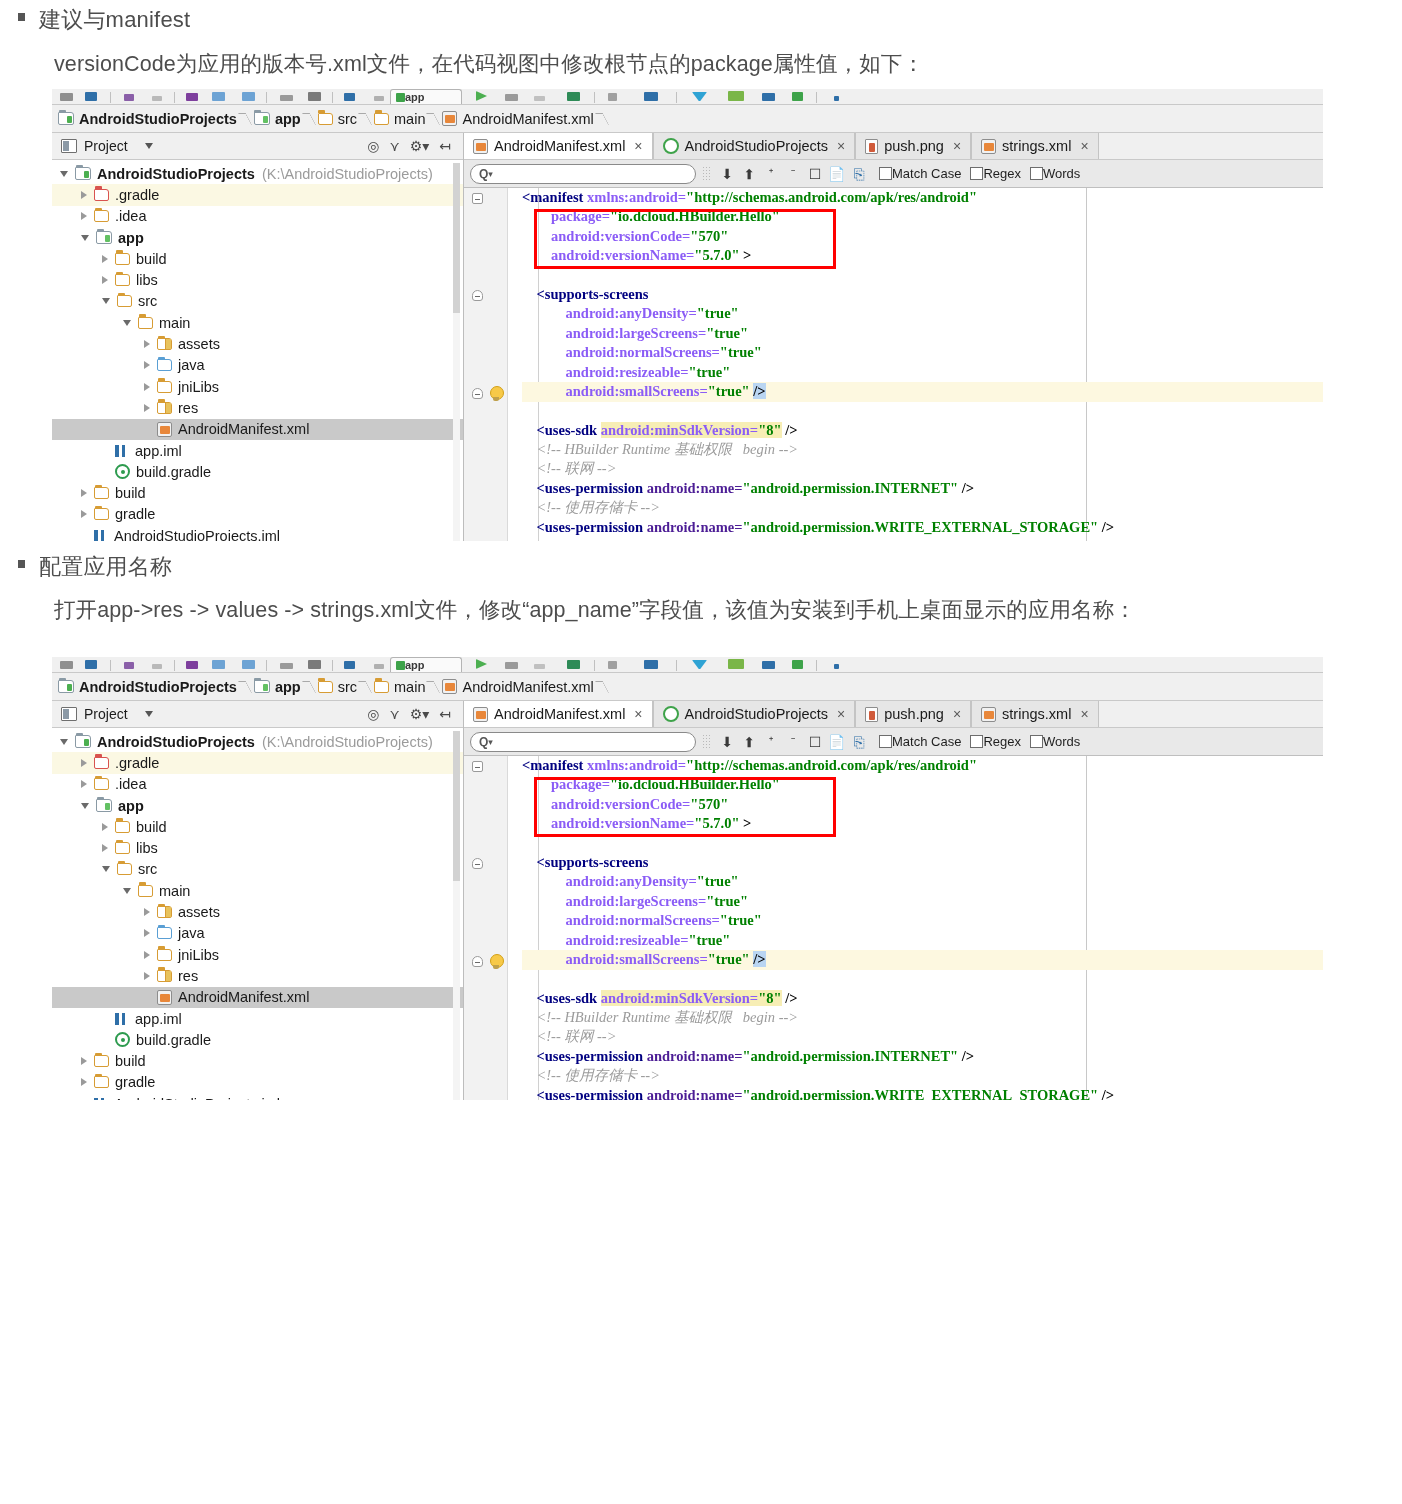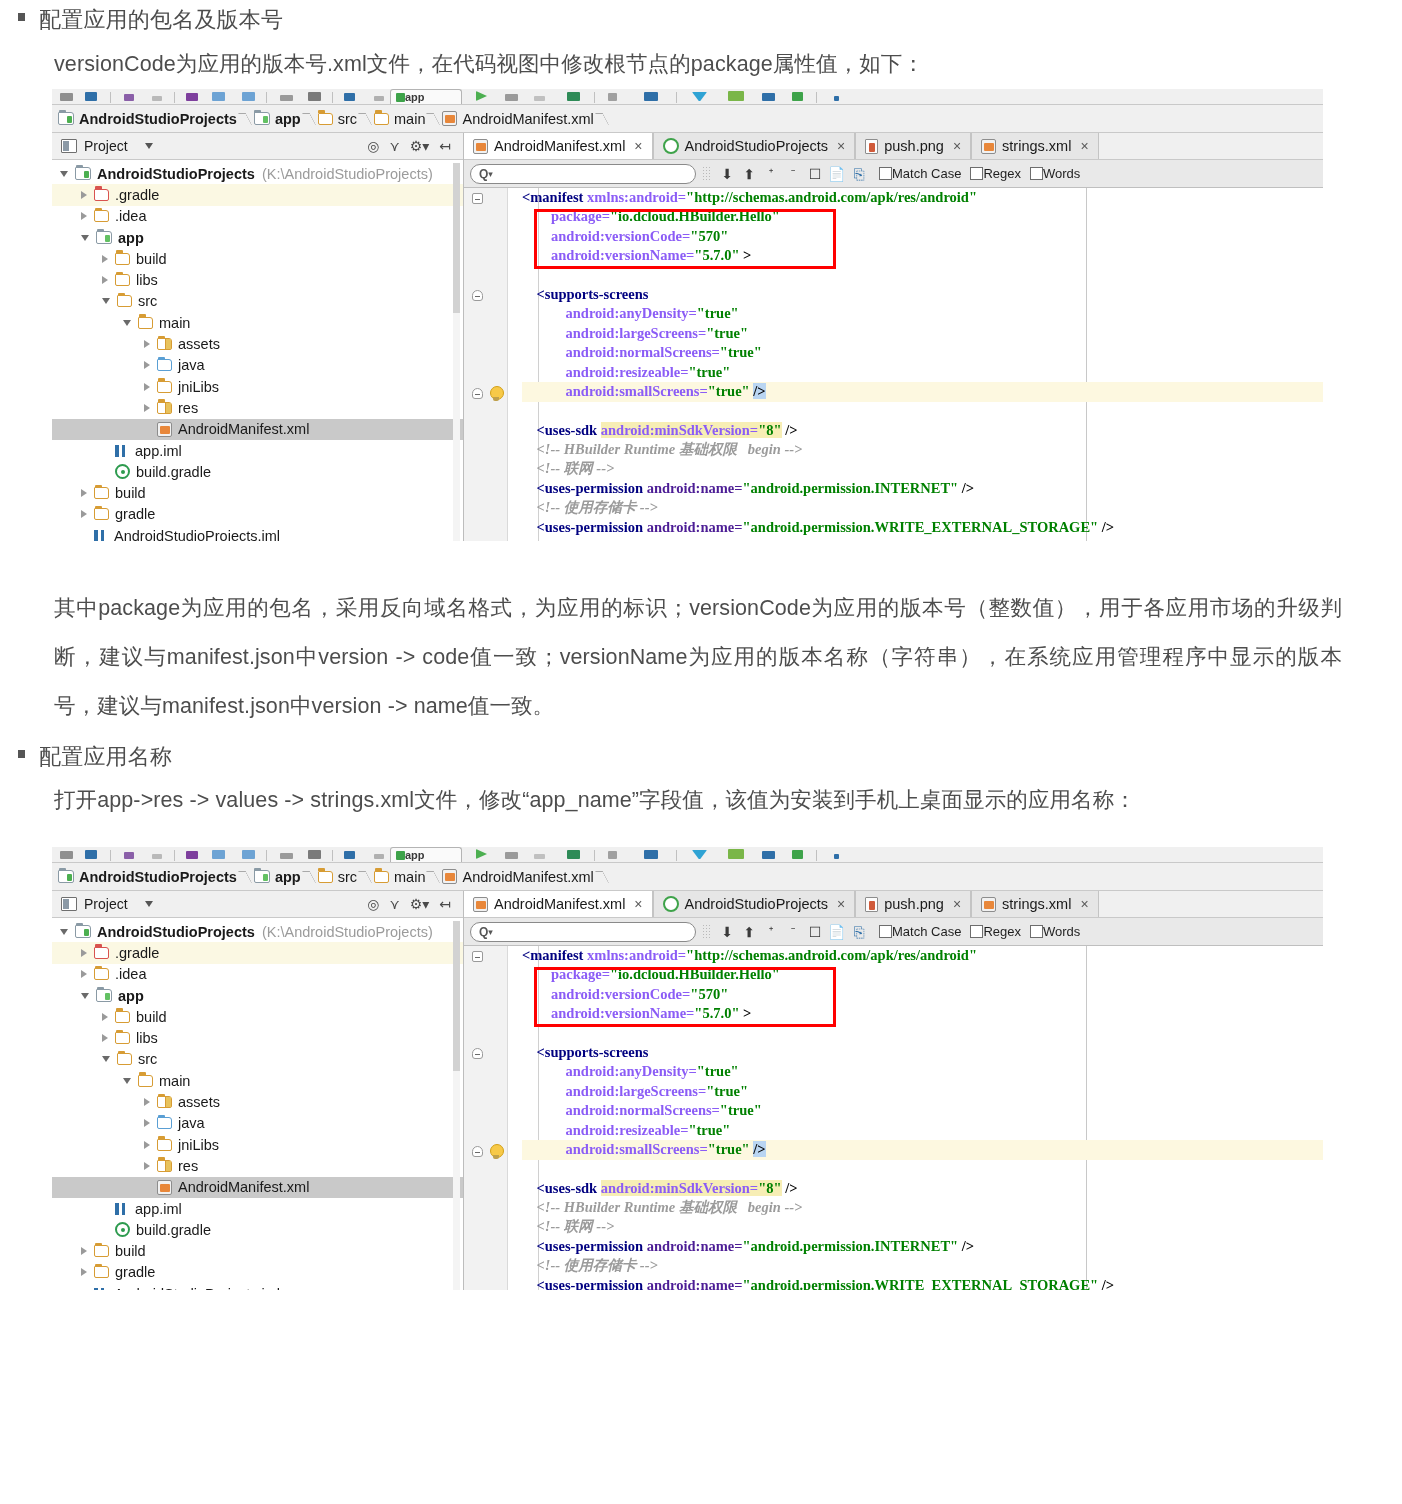--- a/index.html
+++ b/index.html
@@ -298,40 +298,40 @@
     font-size: 14.5px; line-height: 19.4px;
     white-space: pre; font-weight: bold;
   }
   .ln { height: 19.4px; position: relative; }
   .ln.hlrow { background: #fdf8e0; }
   .tagn { color: #000080; }
   .attr { color: #8b5cf6; }
   .attr2 { color: #4c1d95; }
   .val { color: #008000; }
   .op { color: #000000; }
-  .cmt { color: #9b9b9b; font-style: italic; font-weight: bold; }
+  .cmt { color: #9b9b9b; font-style: italic; font-weight: normal; }
   .hl-y { background: #f7eeb5; }
   .hl-b { background: #b9d5f2; }
   .redbox {
     position: absolute; border: 3px solid #ff0000; pointer-events: none;
   }
   .hlrow-full {
     position: absolute; left: 58px; right: 0; height: 19.4px;
     background: #fdf8e0;
   }
   .vline-right { position: absolute; top: 0; bottom: 0; width: 1px; background: #c8c8c8; }
 </style>
 </head>
 <body>
 
 <div class="doc">
 
   <div class="bullet-row">
     <div class="bullet-sq"></div>
-    <div class="bullet-title">配置应用的包名及版本号</div>
+    <div class="bullet-title">建议与manifest</div>
   </div>
 
   <div class="para">versionCode为应用的版本号.xml文件，在代码视图中修改根节点的package属性值，如下：</div>
 
   <div class="shot one">
     <div class="tb">
       <span class="tb-ic" style="left:8px;width:13px;height:8px;background:#8f8f8f;"></span>
       <span class="tb-ic" style="left:33px;width:12px;height:9px;background:#2f6fa8;"></span>
       <span class="tb-sep" style="left:58px"></span>
       <span class="tb-ic" style="left:72px;width:10px;height:7px;background:#8a5fa8;"></span>
@@ -567,21 +567,20 @@
           <div class="guide" style="left:74px"></div>
           <div class="vline-right" style="left:622px"></div>
           <div class="hlrow-full" style="top:194.8px"></div>
           <div class="code" id="code1"><div class="ln"><span class="tagn">&lt;manifest </span><span class="attr">xmlns:android=</span><span class="val">"http://schemas.android.com/apk/res/android"</span></div><div class="ln">        <span class="attr">package=</span><span class="val">"io.dcloud.HBuilder.Hello"</span></div><div class="ln">        <span class="attr">android:versionCode=</span><span class="val">"570"</span></div><div class="ln">        <span class="attr">android:versionName=</span><span class="val">"5.7.0"</span><span class="op"> &gt;</span></div><div class="ln"></div><div class="ln">    <span class="tagn">&lt;supports-screens</span></div><div class="ln">            <span class="attr">android:anyDensity=</span><span class="val">"true"</span></div><div class="ln">            <span class="attr">android:largeScreens=</span><span class="val">"true"</span></div><div class="ln">            <span class="attr">android:normalScreens=</span><span class="val">"true"</span></div><div class="ln">            <span class="attr">android:resizeable=</span><span class="val">"true"</span></div><div class="ln hlrow">            <span class="attr">android:smallScreens=</span><span class="val">"true" </span><span class="op hl-b">/&gt;</span></div><div class="ln"></div><div class="ln">    <span class="tagn">&lt;uses-sdk </span><span class="attr hl-y">android:minSdkVersion=</span><span class="val hl-y">"8"</span><span class="op"> /&gt;</span></div><div class="ln">    <span class="cmt">&lt;!-- HBuilder Runtime 基础权限   begin --&gt;</span></div><div class="ln">    <span class="cmt">&lt;!-- 联网 --&gt;</span></div><div class="ln">    <span class="tagn">&lt;uses-permission </span><span class="attr2">android:name=</span><span class="val">"android.permission.INTERNET"</span><span class="op"> /&gt;</span></div><div class="ln">    <span class="cmt">&lt;!-- 使用存储卡 --&gt;</span></div><div class="ln">    <span class="tagn">&lt;uses-permission </span><span class="attr2">android:name=</span><span class="val">"android.permission.WRITE_EXTERNAL_STORAGE"</span><span class="op"> /&gt;</span></div></div>
           <div class="redbox" style="left:70px;top:21px;width:302px;height:60px"></div>
         </div>
       </div>
     </div>
   </div>
 
-  <div class="para" style="margin-top:43px">其中package为应用的包名，采用反向域名格式，为应用的标识；versionCode为应用的版本号（整数值），用于各应用市场的升级判断，建议与manifest.json中version -&gt; code值一致；versionName为应用的版本名称（字符串），在系统应用管理程序中显示的版本号，建议与manifest.json中version -&gt; name值一致。</div>
 
   <div class="bullet-row" style="margin-top:6px">
     <div class="bullet-sq"></div>
     <div class="bullet-title">配置应用名称</div>
   </div>
   <div class="para tight">打开app-&gt;res -&gt; values -&gt; strings.xml文件，修改“app_name”字段值，该值为安装到手机上桌面显示的应用名称：</div>
 
   <div class="shot two" style="margin-top:24px">
     <div class="tb">
       <span class="tb-ic" style="left:8px;width:13px;height:8px;background:#8f8f8f;"></span>

